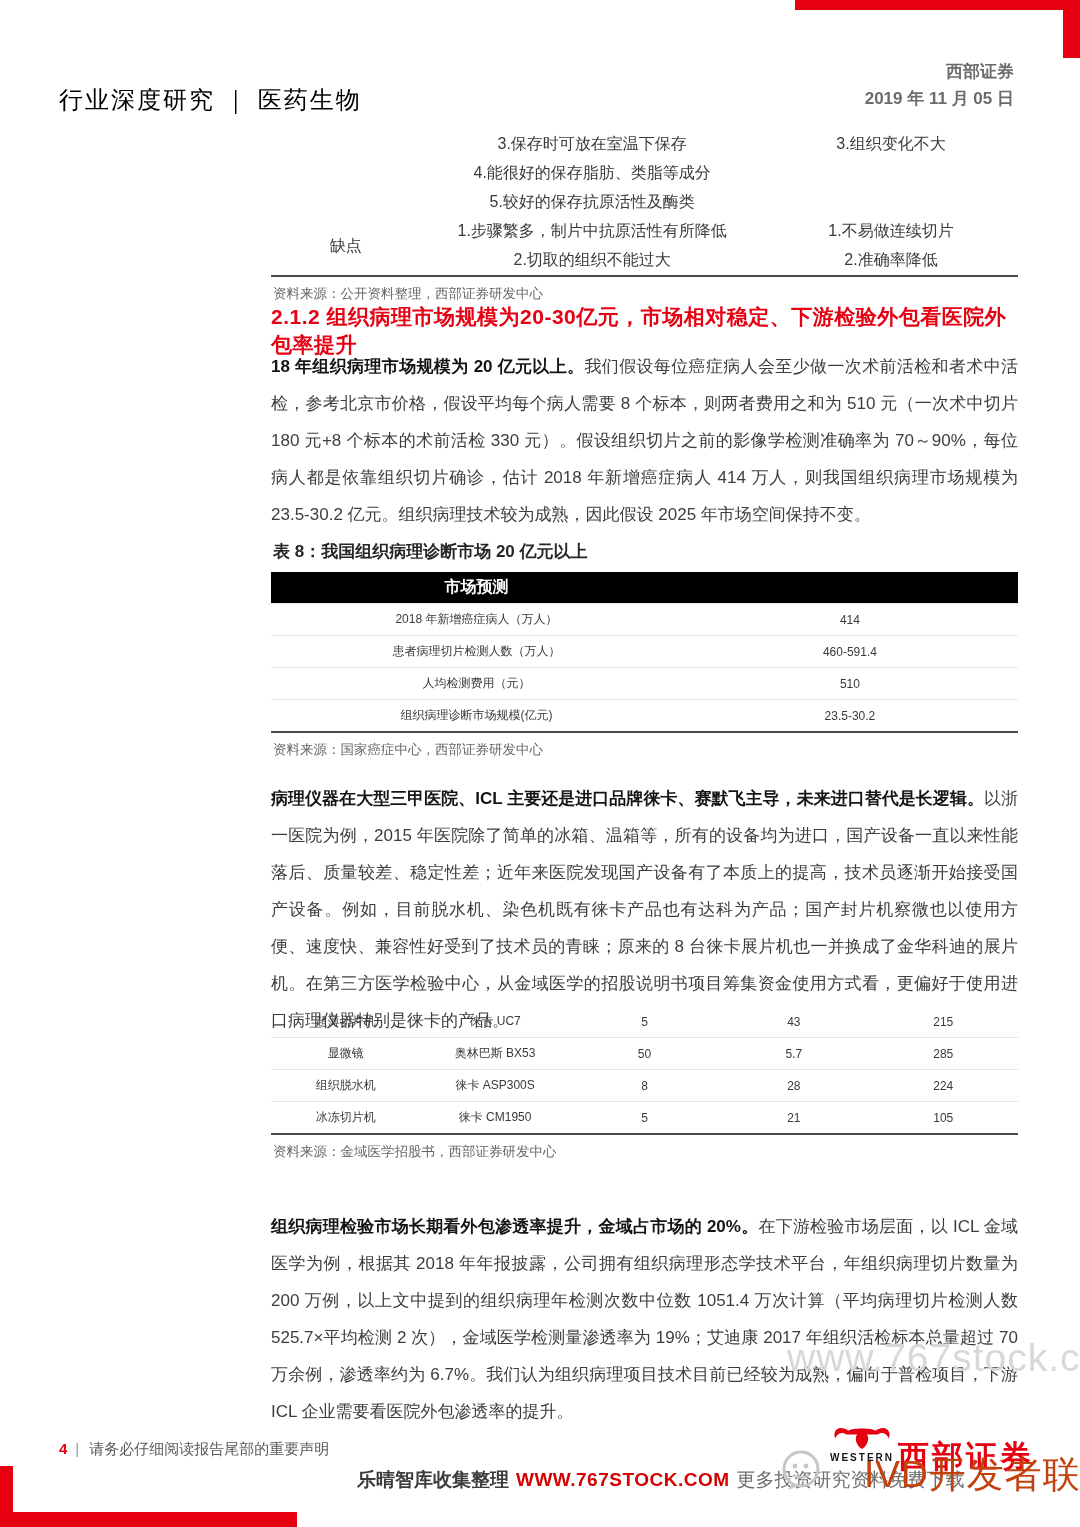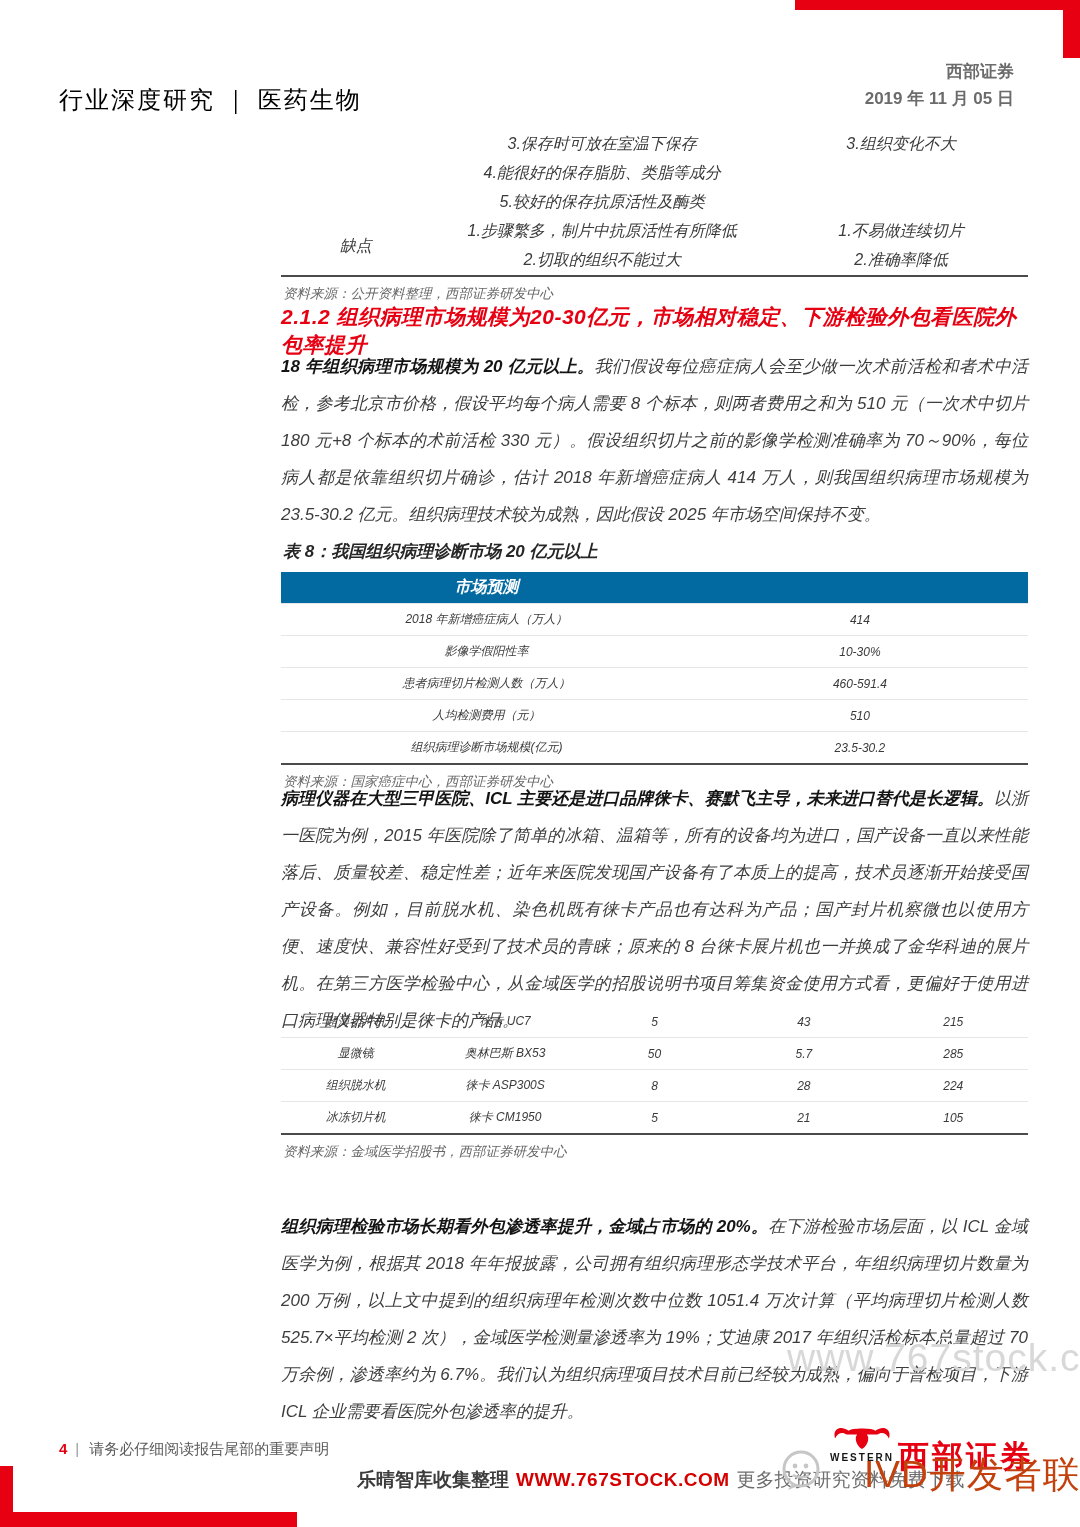--- a/index.html
+++ b/index.html
@@ -15,37 +15,37 @@
   .corner-bot-h { position:absolute; left:0; top:1512px; width:297px; height:15px; background:#e60012; }
 
   .page-header-left {
     position:absolute; left:59px; top:84px; font-size:24px; color:#000000; letter-spacing:2px;
   }
   .page-header-right {
     position:absolute; right:66px; top:58px; text-align:right; color:#6b6b6b;
     font-size:17px; font-weight:bold; line-height:27px;
   }
 
-  .block { position:absolute; left:281px; width:747px;font-style:italic; }
+  .block { position:absolute; left:271px; width:747px; }
 
   
   .carry-table { width:100%; border-collapse:collapse; border-bottom:2px solid #4a4a4a; }
   .carry-table td { height:29px; font-size:16px; color:#3a3a3a; text-align:center; padding:0 4px; }
 
   .source { font-size:13.5px; color:#666; padding:8px 2px 0 2px; }
 
   .section-heading { margin:0; font-size:21px; font-weight:bold; color:#e60012; letter-spacing:0.5px; }
 
   .para { margin:0; font-size:17px; line-height:37px; color:#3d3d3d; text-align:justify; }
   .para b { color:#141414; }
 
   .tbl-caption { margin:0 0 9px 2px; font-size:17px; font-weight:bold; color:#262626; }
   .data-table { width:100%; border-collapse:collapse; border-bottom:2px solid #4a4a4a; }
   .data-table th {
-    background:#0369a1; color:#fff; font-size:16px; font-weight:bold;
+    background:#000000; color:#fff; font-size:16px; font-weight:bold;
     height:31px; text-align:center; padding:0 4px;
   }
   .data-table td {
     font-size:12px; color:#3a3a3a; text-align:center; height:31px;
     border-top:1px solid #e6e6e6; padding:0 4px;
   }
   .data-table tr:first-child td { border-top:none; }
 
   .wm-stock {
     position:absolute; left:787px; top:1336px; font-size:39px; color:#d8d8d8;
@@ -138,24 +138,20 @@
       <tbody>
           <tr>
         <th>市场预测</th>
         <th></th>
       </tr>
       <tr>
         <td>2018 年新增癌症病人（万人）</td>
         <td>414</td>
       </tr>
       <tr>
-        <td>影像学假阳性率</td>
-        <td>10-30%</td>
-      </tr>
-      <tr>
         <td>患者病理切片检测人数（万人）</td>
         <td>460-591.4</td>
       </tr>
       <tr>
         <td>人均检测费用（元）</td>
         <td>510</td>
       </tr>
       <tr>
         <td>组织病理诊断市场规模(亿元)</td>
         <td>23.5-30.2</td>

